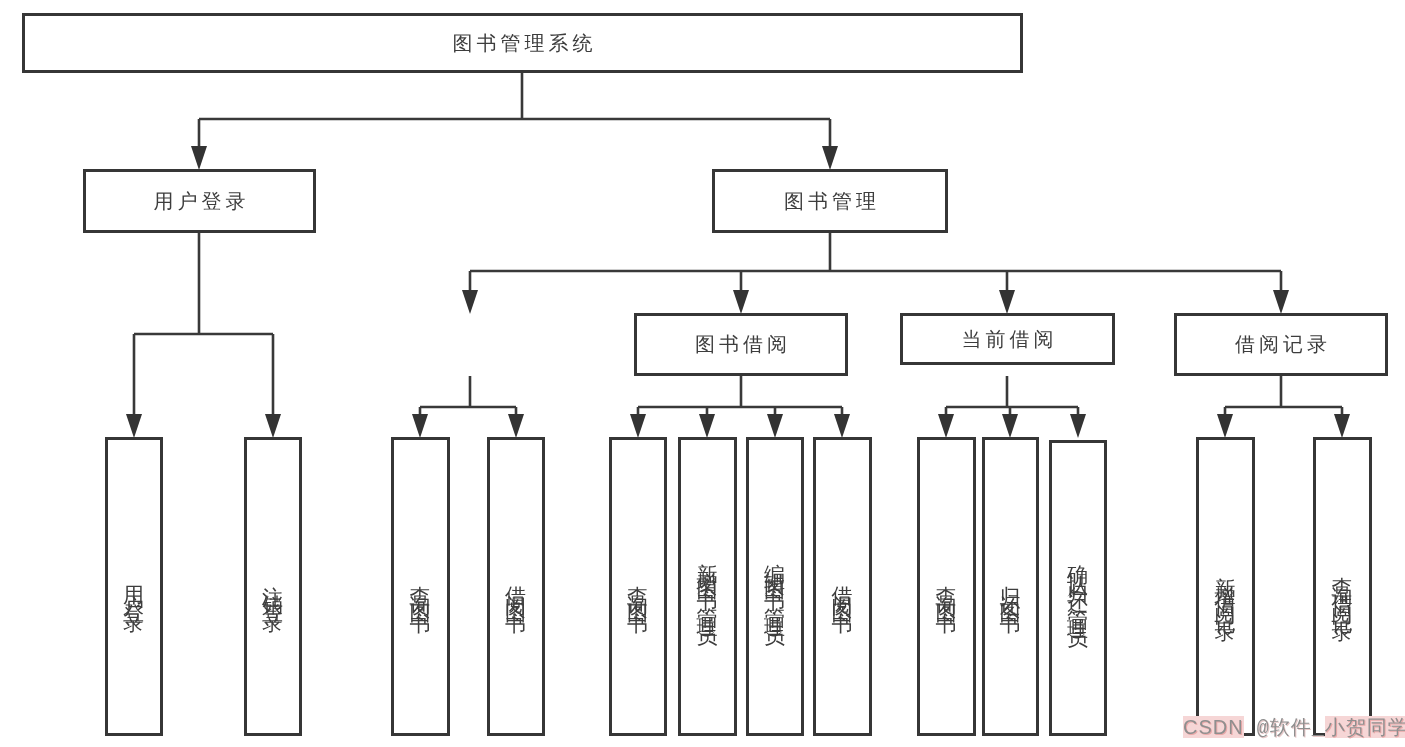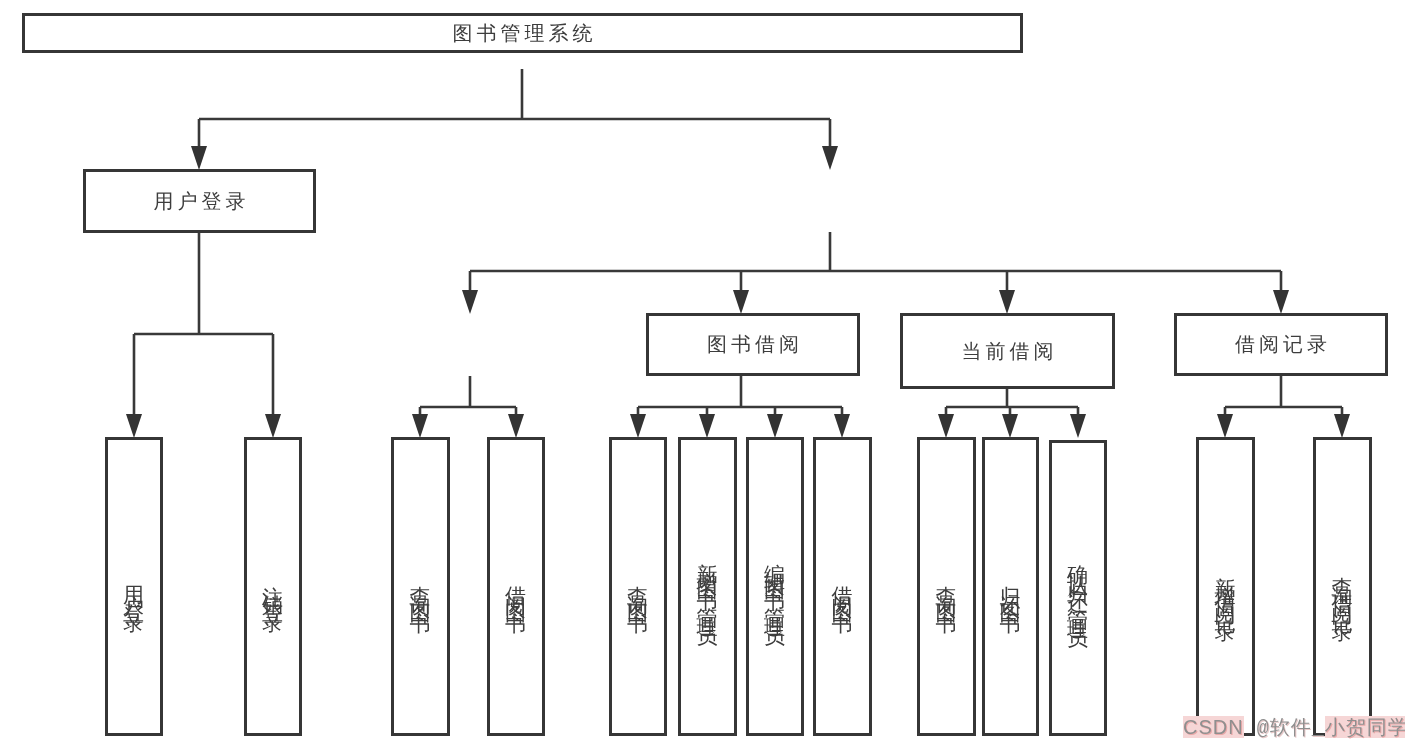--- a/index.html
+++ b/index.html
@@ -65,32 +65,35 @@
       <polygon points="767,414 783,414 775,438"></polygon>
       <polygon points="834,414 850,414 842,438"></polygon>
       <polygon points="938,414 954,414 946,438"></polygon>
       <polygon points="1002,414 1018,414 1010,438"></polygon>
       <polygon points="1070,414 1086,414 1078,438"></polygon>
       <polygon points="1217,414 1233,414 1225,438"></polygon>
       <polygon points="1334,414 1350,414 1342,438"></polygon>
     </g>
   </svg>
 
-  <div class="box hbox" style="left:22px;top:13px;width:1001px;height:40px;">
+  <div class="box hbox" style="left:22px;top:13px;width:1001px;height:60px;">
     <span>图书管理系统</span>
   </div>
 
   <div class="box hbox" style="left:83px;top:169px;width:233px;height:64px;">
     <span>用户登录</span>
   </div>
+  <div class="box hbox" style="left:712px;top:169px;width:236px;height:64px;">
+    <span>图书管理</span>
+  </div>
 
-  <div class="box hbox" style="left:634px;top:313px;width:214px;height:63px;margin-left:12px;">
+  <div class="box hbox" style="left:634px;top:313px;width:214px;height:63px;">
     <span>图书借阅</span>
   </div>
-  <div class="box hbox" style="left:900px;top:313px;width:215px;height:76px;">
+  <div class="box hbox" style="left:900px;top:313px;width:215px;height:52px;">
     <span>当前借阅</span>
   </div>
   <div class="box hbox" style="left:1174px;top:313px;width:214px;height:63px;">
     <span>借阅记录</span>
   </div>
 
   <div class="box vbox" style="left:105px;top:437px;width:58px;height:299px;">
     <span>用户登录</span>
   </div>
   <div class="box vbox" style="left:244px;top:437px;width:58px;height:299px;">

